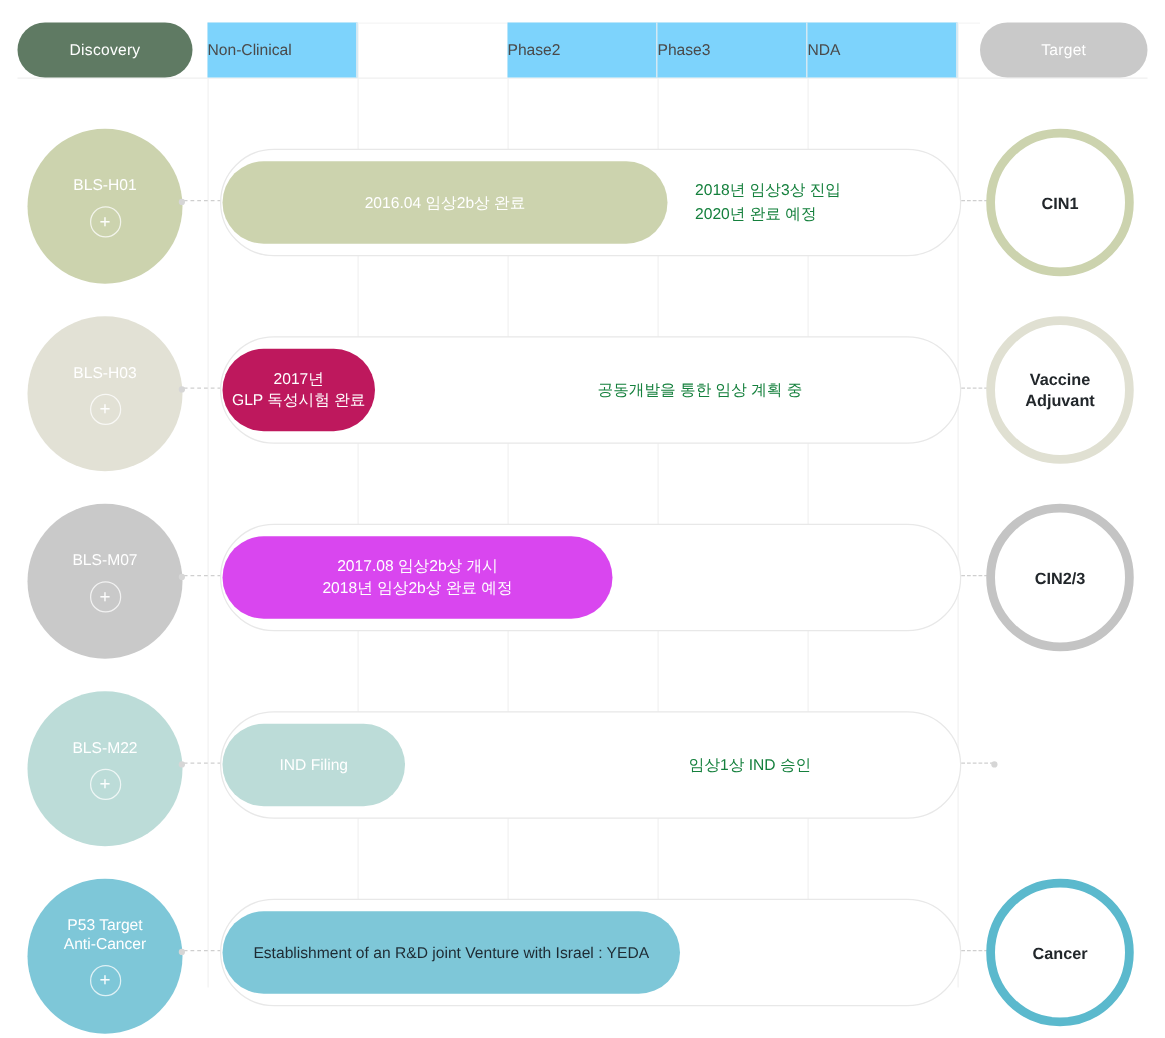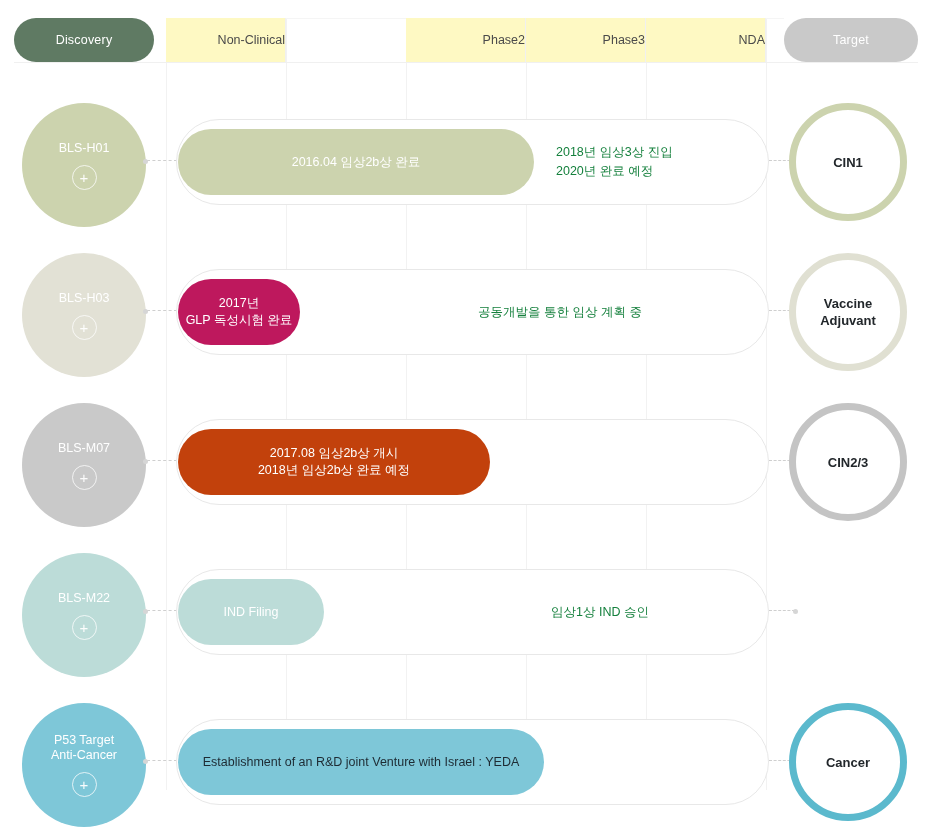--- a/index.html
+++ b/index.html
@@ -41,26 +41,26 @@
   .header {
     position: absolute;
     left: 0; top: 18px;
     width: 932px; height: 44px;
   }
   .header-cell {
     position: absolute;
     top: 0;
     height: 44px;
     line-height: 44px;
-    text-align: right;
+    text-align: left;
     font-size: 12.5px;
     color: #4a4a4a;
     border-right: 1px solid #f0f0f0;
     box-sizing: border-box;
-    background: #fef9c3;
+    background: #7dd3fc;
   }
   .header-cell.plain { border-right: 1px solid #f0f0f0; }
 
   .header-pill {
     position: absolute;
     top: 18px;
     height: 44px;
     border-radius: 22px;
     line-height: 44px;
     text-align: center;
@@ -272,21 +272,21 @@
         <div class="target-ring" style="border: 7px solid rgb(224, 224, 210);">Vaccine
 Adjuvant</div>
       </div>
       <div class="row" style="top: 386px;">
         <div class="prog-circle" style="background: rgb(201, 201, 201);">
           <div class="prog-label">BLS-M07</div>
           <div class="plus-btn">+</div>
         </div>
         <div class="connector"></div>
         <div class="track" style="width: 593px;"></div>
-        <div class="progress" style="width: 312px; background: #c2410c; color: rgb(255, 255, 255);">2017.08 임상2b상 개시
+        <div class="progress" style="width: 312px; background: #d946ef; color: rgb(255, 255, 255);">2017.08 임상2b상 개시
 2018년 임상2b상 완료 예정</div>
         <div class="connector-right" style="left: 769px;"></div>
         <div class="target-ring" style="border: 7px solid rgb(196, 196, 196);">CIN2/3</div>
       </div>
       <div class="row" style="top: 536px;">
         <div class="prog-circle" style="background: rgb(188, 220, 216);">
           <div class="prog-label">BLS-M22</div>
           <div class="plus-btn">+</div>
         </div>
         <div class="connector"></div>

